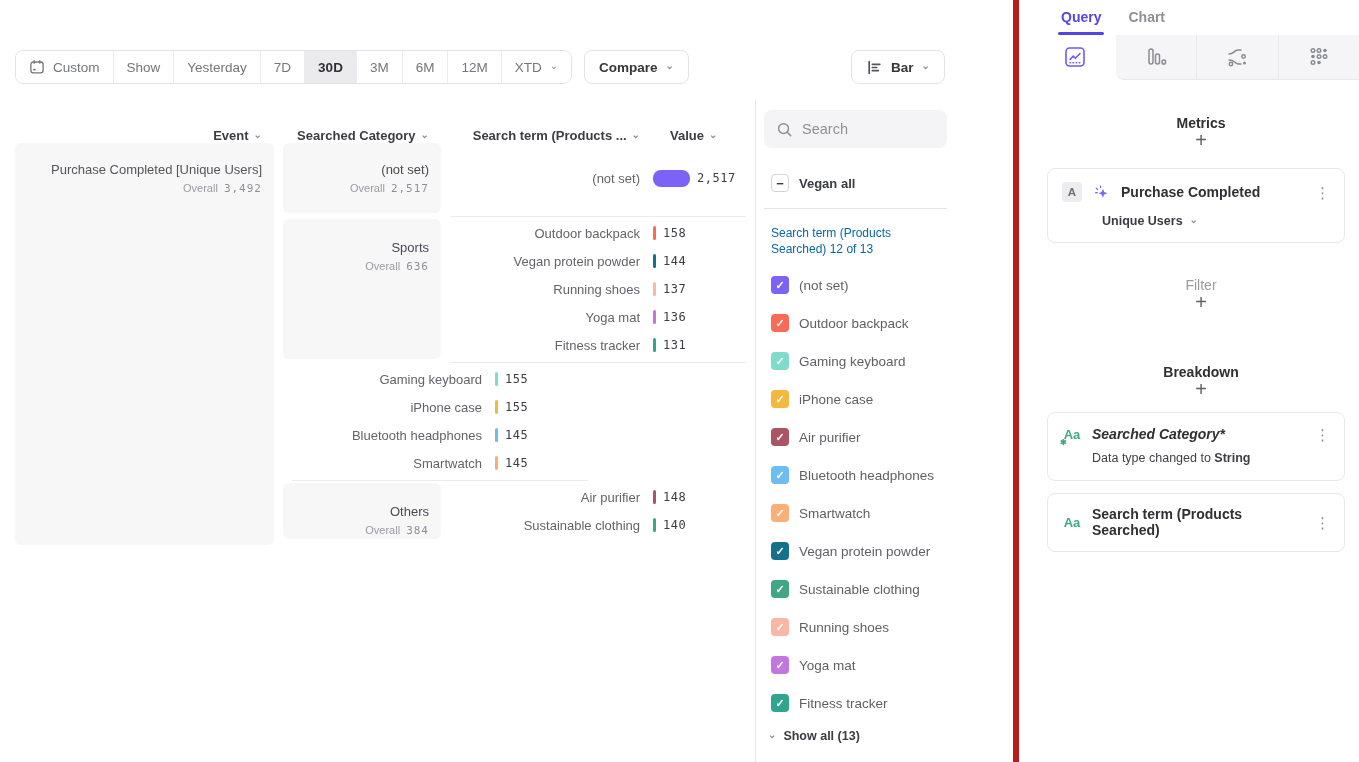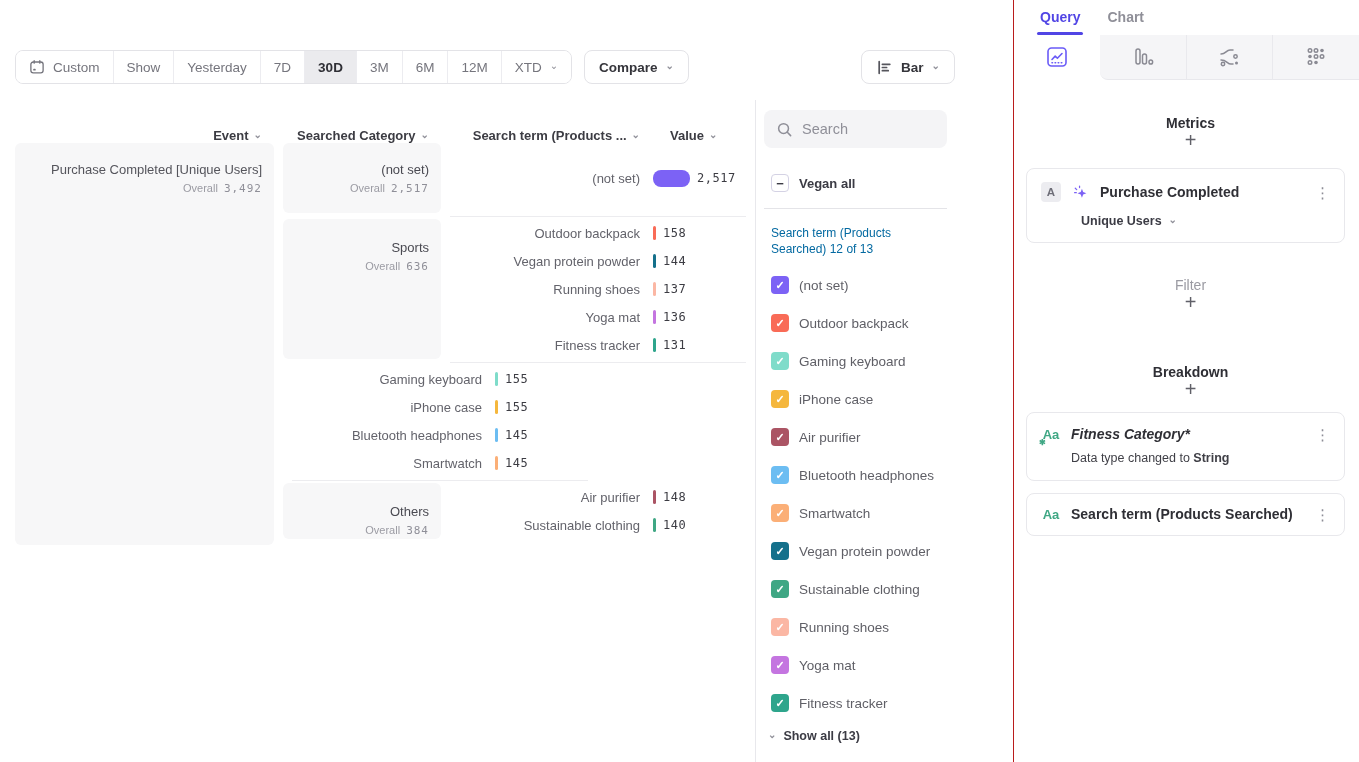--- a/index.html
+++ b/index.html
@@ -9,21 +9,21 @@
   
   .main { flex:0 0 1013px; width:1013px; position:relative; }
 
   .toolbar { position:absolute; top:50px; left:15px; right:0; height:34px; display:flex; align-items:center; }
   .seg { display:flex; align-items:stretch; height:34px; border:1px solid #e3e3e7; border-radius:8px; background:#fff; overflow:hidden; }
   .seg-item { display:flex; align-items:center; gap:8px; padding:0 13px; font-size:13.5px; color:#75757d; background:#fff; border:none; border-right:1px solid #ececf0; cursor:pointer; font-family:inherit; white-space:nowrap; }
   .seg-item:last-child { border-right:none; }
   .seg-item.active { background:#ebebee; color:#2f2f35; font-weight:700; }
   .btn { height:34px; border:1px solid #e3e3e7; border-radius:8px; background:#fff; padding:0 14px; font-size:13.5px; font-weight:600; color:#35353b; display:flex; align-items:center; gap:8px; cursor:pointer; font-family:inherit; }
   .compare-btn { margin-left:12px; }
-  .bar-btn { position:absolute; right:58px; top:0; }
+  .bar-btn { position:absolute; right:68px; top:0; }
   .chev { font-size:10px; color:#8f8f98; line-height:1; transform:translateY(-1px); display:inline-block; }
 
   .content { position:absolute; top:100px; left:0; right:0; bottom:0; display:flex; }
   .table-area { flex:0 0 755px; width:755px; position:relative; }
 
   .col-headers { position:absolute; top:28px; left:15px; display:flex; align-items:center; font-size:13px; font-weight:600; color:#3c3c43; }
   .hcell { display:flex; align-items:center; justify-content:flex-end; gap:5px; cursor:pointer; }
   .h-event { width:259px; padding-right:12px; }
   .h-cat   { width:158px; margin-left:9px; padding-right:12px; }
   .h-term  { width:193px; margin-left:6px; }
@@ -60,21 +60,21 @@
   .cb.colored { color:#fff; font-size:11px; font-weight:700; }
   .cb.pattern { background-image:radial-gradient(rgba(255,255,255,0.5) 1px, rgba(0,0,0,0) 1px); background-size:4px 4px; }
   .divider { margin-top:16px; width:183px; height:1px; background:#e4e4e8; }
   .group-label { margin-top:16px; margin-left:7px; width:172px; font-size:12px; color:#0369a1; line-height:16px; }
   .legend-items { margin-top:19px; margin-left:7px; display:flex; flex-direction:column; gap:20px; }
   .legend-item { display:flex; align-items:center; gap:10px; height:18px; cursor:pointer; }
   .legend-item .label { font-size:13.5px; color:#5f5f66; }
   .show-all { margin-top:17px; margin-left:4px; display:flex; align-items:center; gap:7px; font-size:12.5px; font-weight:600; color:#3b3b44; cursor:pointer; }
 
   
-  .qpanel { flex:1; border-left:1px solid #b91c1c; display:flex; flex-direction:column; }
+  .qpanel { flex:1; border-left:6px solid #b91c1c; display:flex; flex-direction:column;padding-left:16px; }
   .qtabs { display:flex; gap:27px; padding:9px 0 0 26px; }
   .qtab { font-size:14px; font-weight:600; color:#8f8f98; position:relative; padding-bottom:10px; cursor:pointer; }
   .qtab.active { color:#5145e5; }
   .qtab.active:after { content:""; position:absolute; left:-3px; right:-3px; bottom:0; height:3px; border-radius:2px; background:#5145e5; }
   .icon-tabs { display:flex; height:45px; }
   .icon-tab { flex:1; display:flex; align-items:center; justify-content:center; background:#f5f5f7; border-bottom:1px solid #e8e8ec; border-left:1px solid #e9e9ed; cursor:pointer; }
   .icon-tab:first-child { border-left:none; }
   .icon-tab.active { background:#fff; border-bottom:1px solid transparent; }
   .icon-tab.active + .icon-tab { border-left:none; border-bottom-left-radius:8px; }
 
@@ -437,21 +437,21 @@
       <span class="plus">+</span>
     </div>
 
     <div class="qhead breakdown">
       <span class="title">Breakdown</span>
       <span class="plus">+</span>
     </div>
     <div class="card bd-card1">
       <div class="card-row">
         <span class="aa-ic">Aa<span class="star">✱</span></span>
-        <span class="card-title ital">Fitness Category*</span>
+        <span class="card-title ital">Searched Category*</span>
         <span class="kebab">⋮</span>
       </div>
       <div class="note">
         <span>Data type changed to </span><b>String</b>
       </div>
     </div>
     <div class="card bd-card2">
       <div class="card-row">
         <span class="aa-ic">Aa</span>
         <span class="card-title">Search term (Products Searched)</span>

